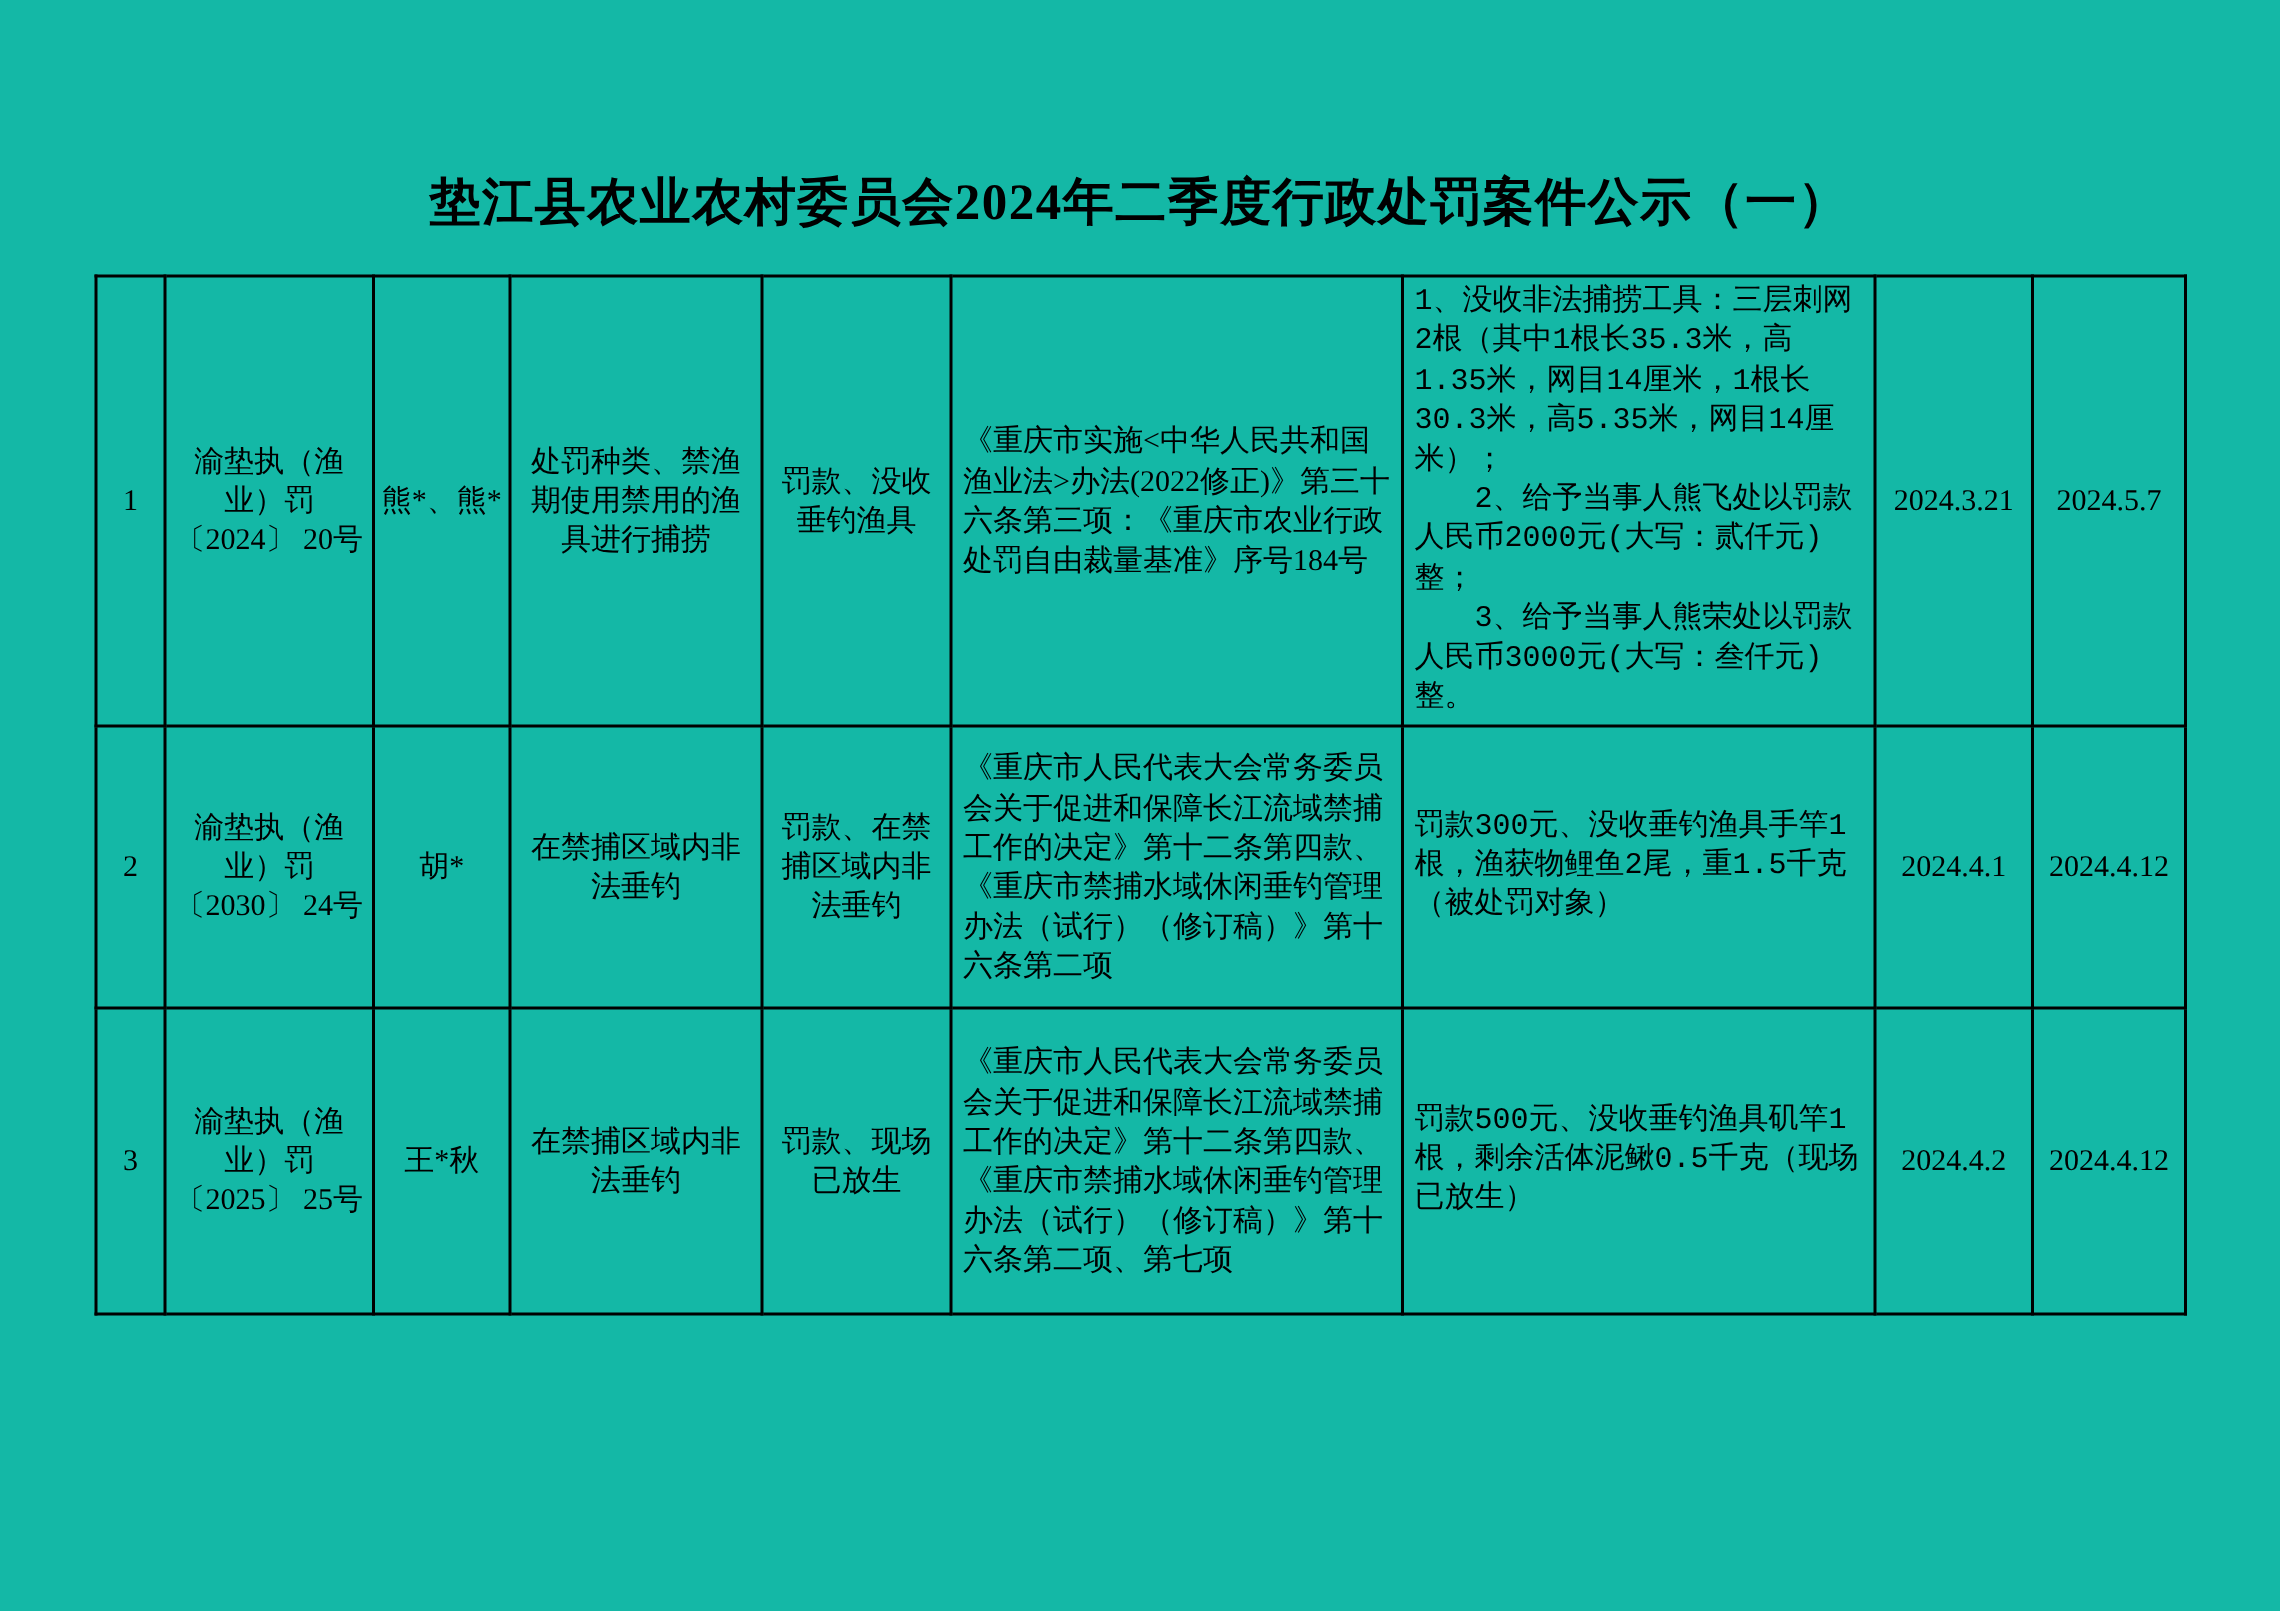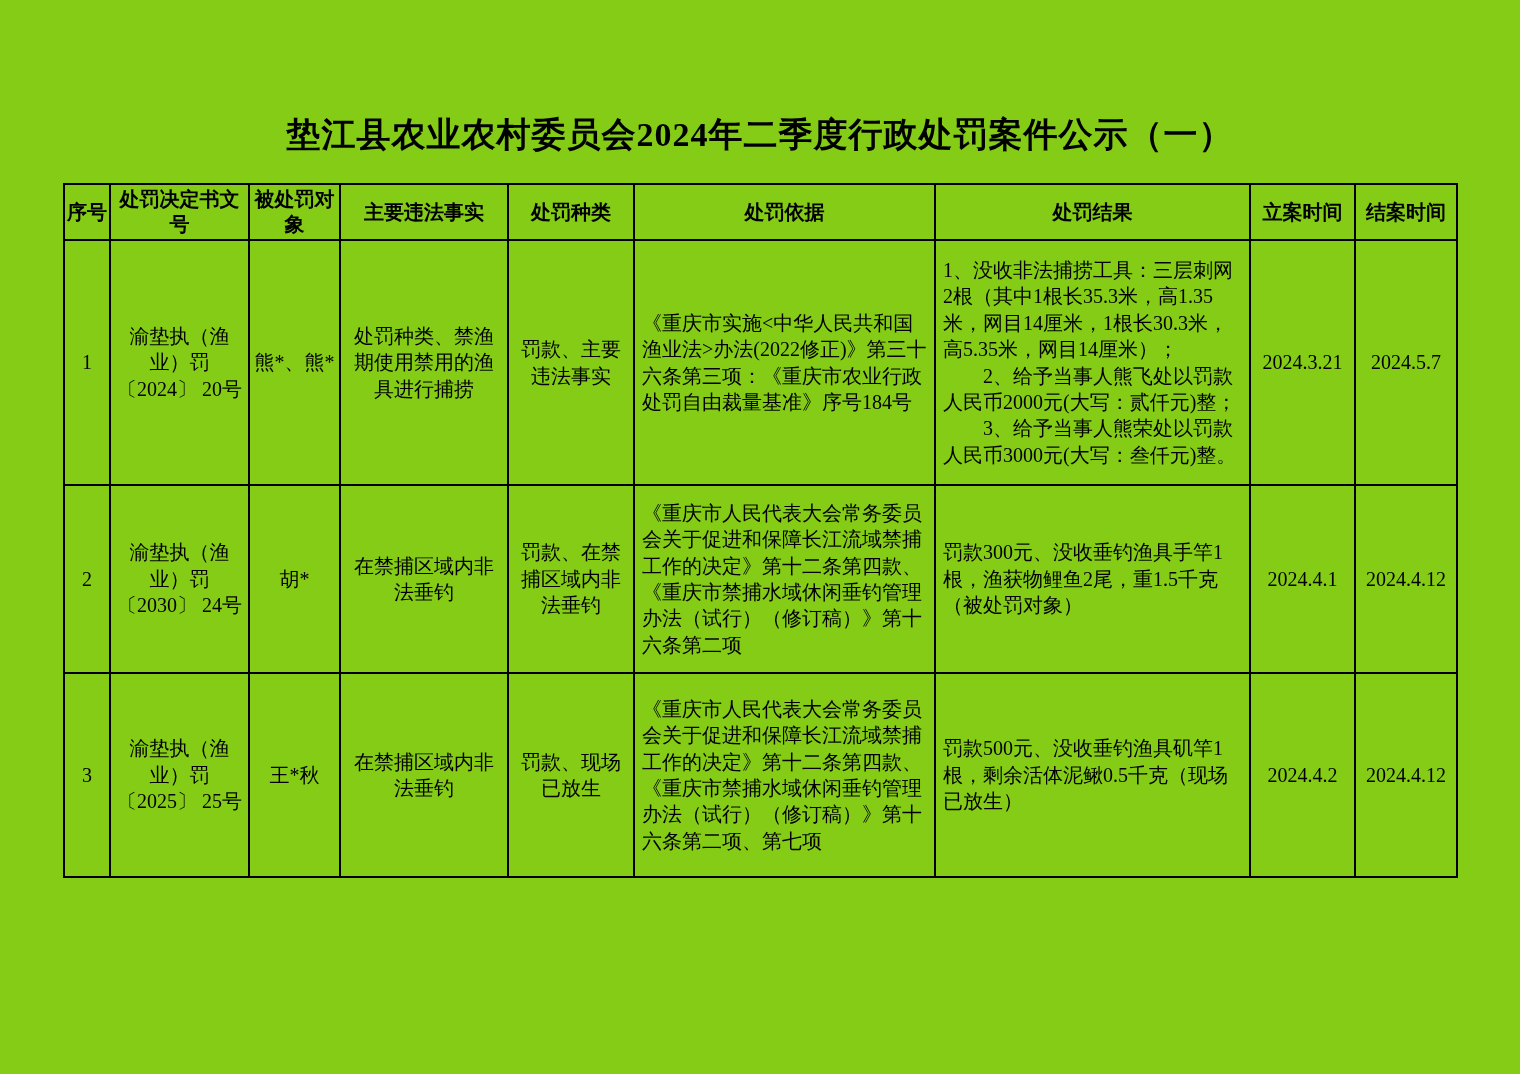--- a/index.html
+++ b/index.html
@@ -1,20 +1,20 @@
 <!DOCTYPE html>
 <html><head>
 <meta charset="utf-8">
 <style>
   html, body { margin: 0; padding: 0; background: #ffffff; }
   .page {
     position: relative;
     width: 1520px;
     height: 1074px;
-    background: #84cc16;
+    background: #14b8a6;
     color: #000000;
     font-family: "Liberation Serif", "DejaVu Serif", serif;
     box-sizing: border-box;
     padding-top: 112px;
     overflow: hidden;
   }
   .doc-title {
     margin: 0 0 25px 0;
     text-align: center;
     font-size: 34px;
@@ -41,21 +41,21 @@
     text-align: center;
     line-height: 1.25;
     padding: 2px;
   }
   .penalty-table td {
     font-size: 20px;
     line-height: 1.32;
   }
   td.c { text-align: center; padding: 2px 4px; }
   td.t { text-align: left; padding: 4px 7px; }
-  td.t p { margin: 0; }
+  td.t p { margin: 0; font-family: Liberation Mono, monospace; }
   p.indent { text-indent: 2em; }
 </style>
 </head>
 <body>
 
 <div class="page">
 
   <h1 class="doc-title">垫江县农业农村委员会2024年二季度行政处罚案件公示（一）</h1>
 
   <table class="penalty-table">
@@ -65,38 +65,27 @@
         <col style="width:91px">
       <col style="width:168px">
         <col style="width:126px">
         <col style="width:301px">
       <col style="width:315px">
         <col style="width:105px">
         <col style="width:102px">
     </colgroup>
 
     <tbody>
-        <tr style="height:52px">
-      <th>序号</th>
-      <th>处罚决定书文号</th>
-      <th>被处罚对象</th>
-      <th>主要违法事实</th>
-      <th>处罚种类</th>
-      <th>处罚依据</th>
-      <th>处罚结果</th>
-      <th>立案时间</th>
-      <th>结案时间</th>
-    </tr>
 
     <tr style="height:245px">
       <td class="c">1</td>
       <td class="c">渝垫执（渔业）罚〔2024〕 20号</td>
       <td class="c">熊*、熊*</td>
       <td class="c">处罚种类、禁渔期使用禁用的渔具进行捕捞</td>
-      <td class="c">罚款、主要违法事实</td>
+      <td class="c">罚款、没收垂钓渔具</td>
       <td class="t">《重庆市实施&lt;中华人民共和国渔业法&gt;办法(2022修正)》第三十六条第三项：《重庆市农业行政处罚自由裁量基准》序号184号</td>
       <td class="t">
         <p>1、没收非法捕捞工具：三层刺网2根（其中1根长35.3米，高1.35米，网目14厘米，1根长30.3米，高5.35米，网目14厘米）；</p>
         <p class="indent">2、给予当事人熊飞处以罚款人民币2000元(大写：贰仟元)整；</p>
         <p class="indent">3、给予当事人熊荣处以罚款人民币3000元(大写：叁仟元)整。</p>
       </td>
       <td class="c">2024.3.21</td>
       <td class="c">2024.5.7</td>
     </tr>
 

